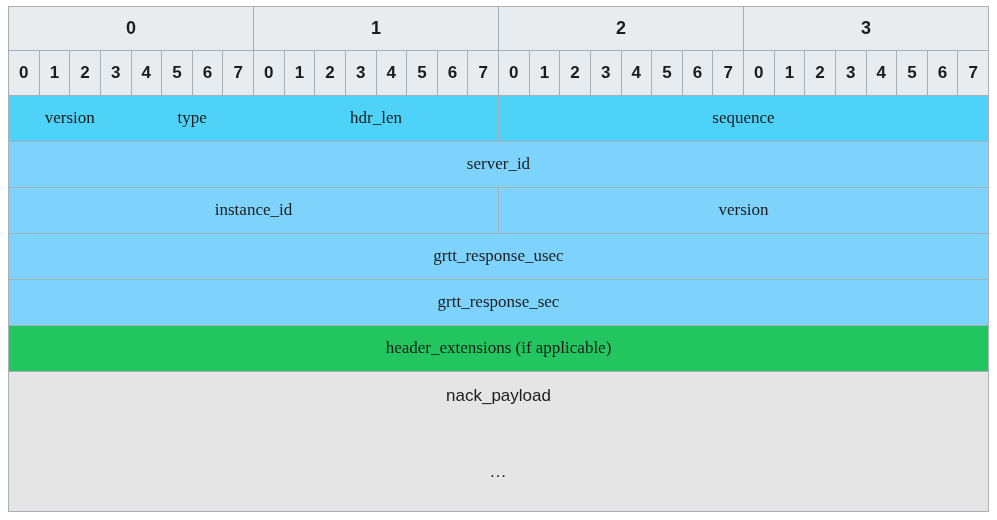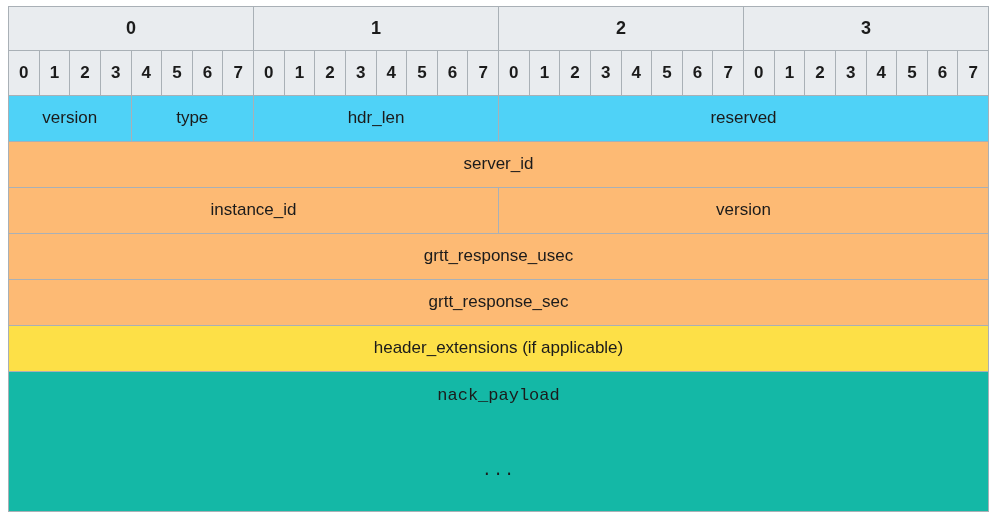--- a/index.html
+++ b/index.html
@@ -56,33 +56,33 @@
     font-size: 18px;
   }
   tr.bit-ruler td {
     height: 41px;
     font-size: 17px;
   }
 
   
   tr.field-row td {
     height: 42px;
+    font-family: Liberation Serif, serif;
   }
 
   td.cyan-strong { background: #4fd2f7; }
-  td.cyan-light  { background: #fdba74; }
-  td.pink        { background: #fde047; }
+  td.cyan-light  { background: #7dd3fc; }
+  td.pink        { background: #22c55e; }
   td.plain       { background: #f7f8fa; }
 
   td.payload-cell {
     height: 130px;
     vertical-align: top;
     position: relative;
-    background: #14b8a6;
-    font-family: Liberation Mono, monospace;
+    background: #e5e5e5;
   }
   .payload-label {
     display: block;
     margin-top: 14px;
     font-size: 17px;
   }
   .payload-ellipsis {
     display: block;
     margin-top: 56px;
     font-size: 17px;
@@ -132,21 +132,21 @@
           <td>3</td>
           <td>4</td>
           <td>5</td>
           <td>6</td>
           <td>7</td>
         </tr>
     <tr class="field-row">
           <td colspan="4" class="cyan-strong">version</td>
           <td colspan="4" class="cyan-strong">type</td>
           <td colspan="8" class="cyan-strong">hdr_len</td>
-          <td colspan="16" class="cyan-strong">reserved</td>
+          <td colspan="16" class="cyan-strong">sequence</td>
         </tr>
         <tr class="field-row">
           <td colspan="32" class="cyan-light">server_id</td>
         </tr>
         <tr class="field-row">
           <td colspan="16" class="cyan-light">instance_id</td>
           <td colspan="16" class="cyan-light">version</td>
         </tr>
         <tr class="field-row">
           <td colspan="32" class="cyan-light">grtt_response_usec</td>

